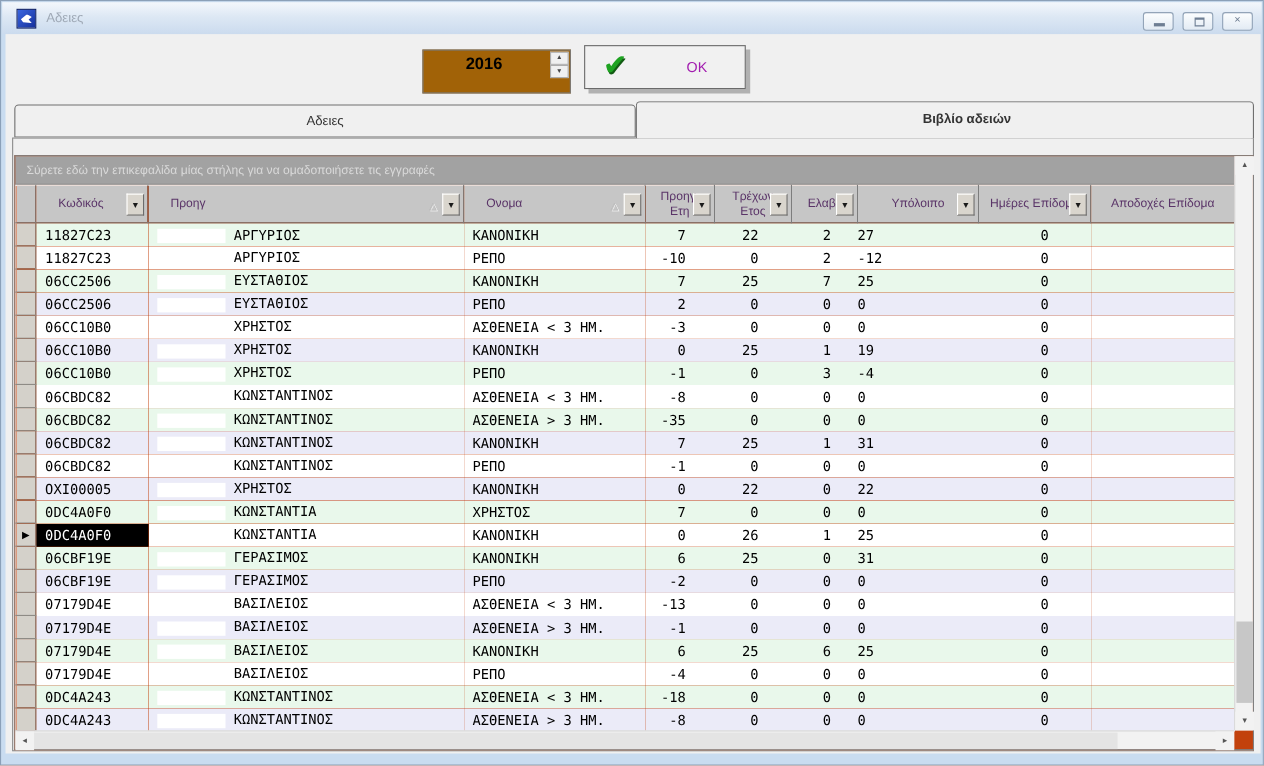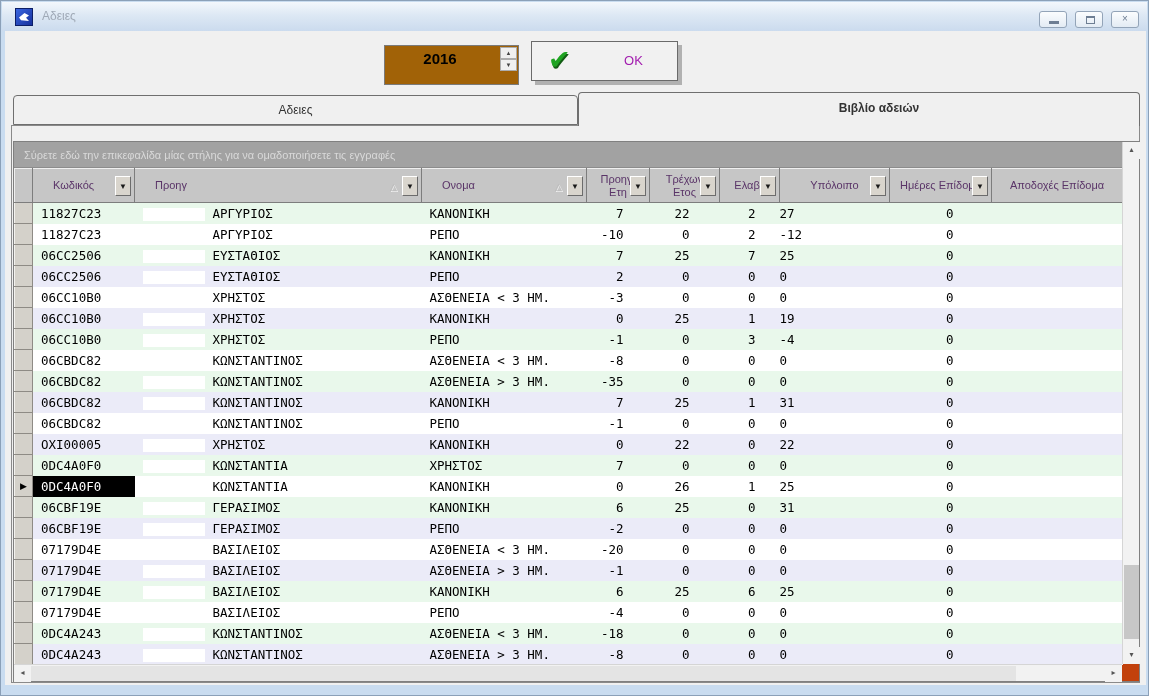--- a/index.html
+++ b/index.html
@@ -369,21 +369,21 @@
               <td class="n3">0</td>
               <td class="n4">0</td>
               <td class="n5">0</td>
               <td class=""></td>
             </tr>
             <tr class="row s-w">
               <td class="ind"></td>
               <td class="c-code">07179D4E</td>
               <td class="c-name"><span class="redact"></span>ΒΑΣΙΛΕΙΟΣ</td>
               <td class="c-leave">ΑΣΘΕΝΕΙΑ &lt; 3 ΗΜ.</td>
-              <td class="n1">-20</td>
+              <td class="n1">-13</td>
               <td class="n2">0</td>
               <td class="n3">0</td>
               <td class="n4">0</td>
               <td class="n5">0</td>
               <td class=""></td>
             </tr>
             <tr class="row s-l">
               <td class="ind"></td>
               <td class="c-code">07179D4E</td>
               <td class="c-name"><span class="redact"></span>ΒΑΣΙΛΕΙΟΣ</td>

